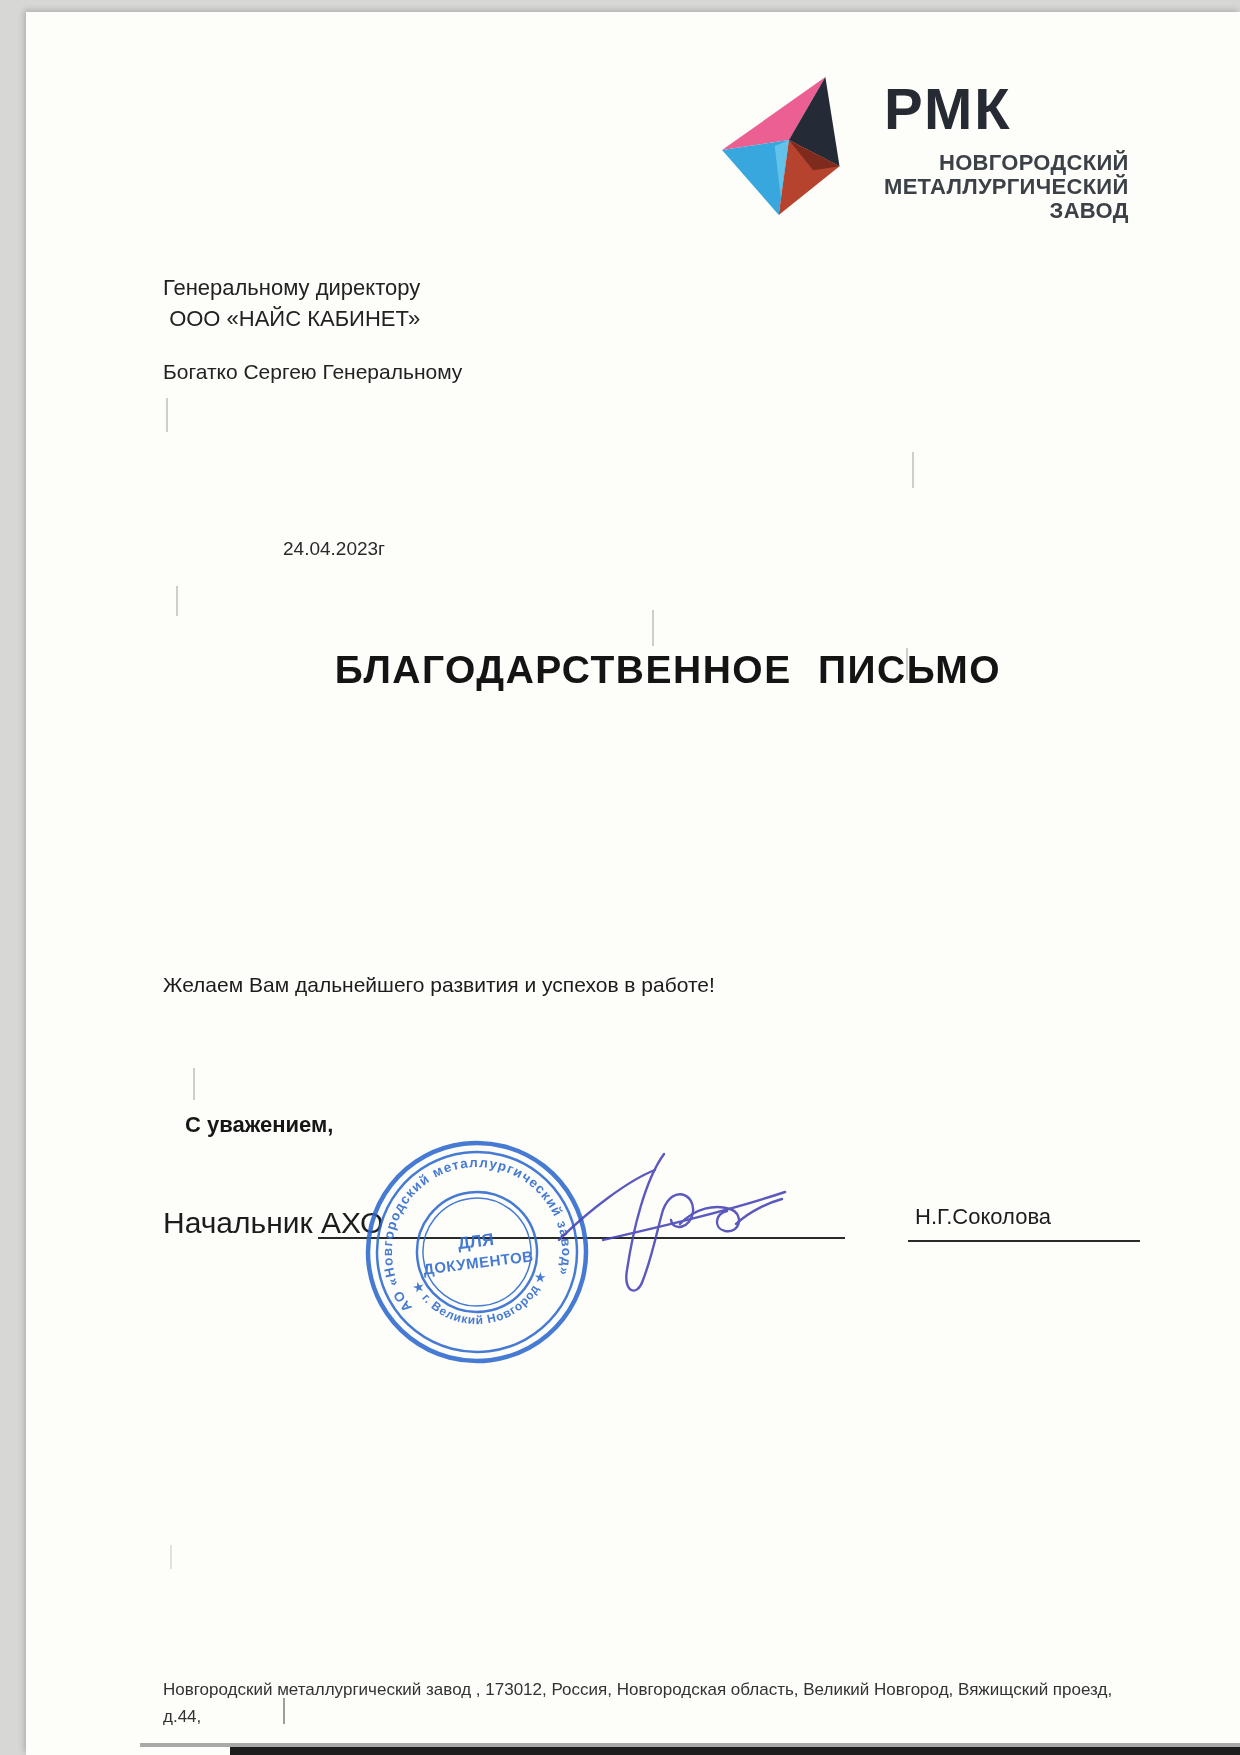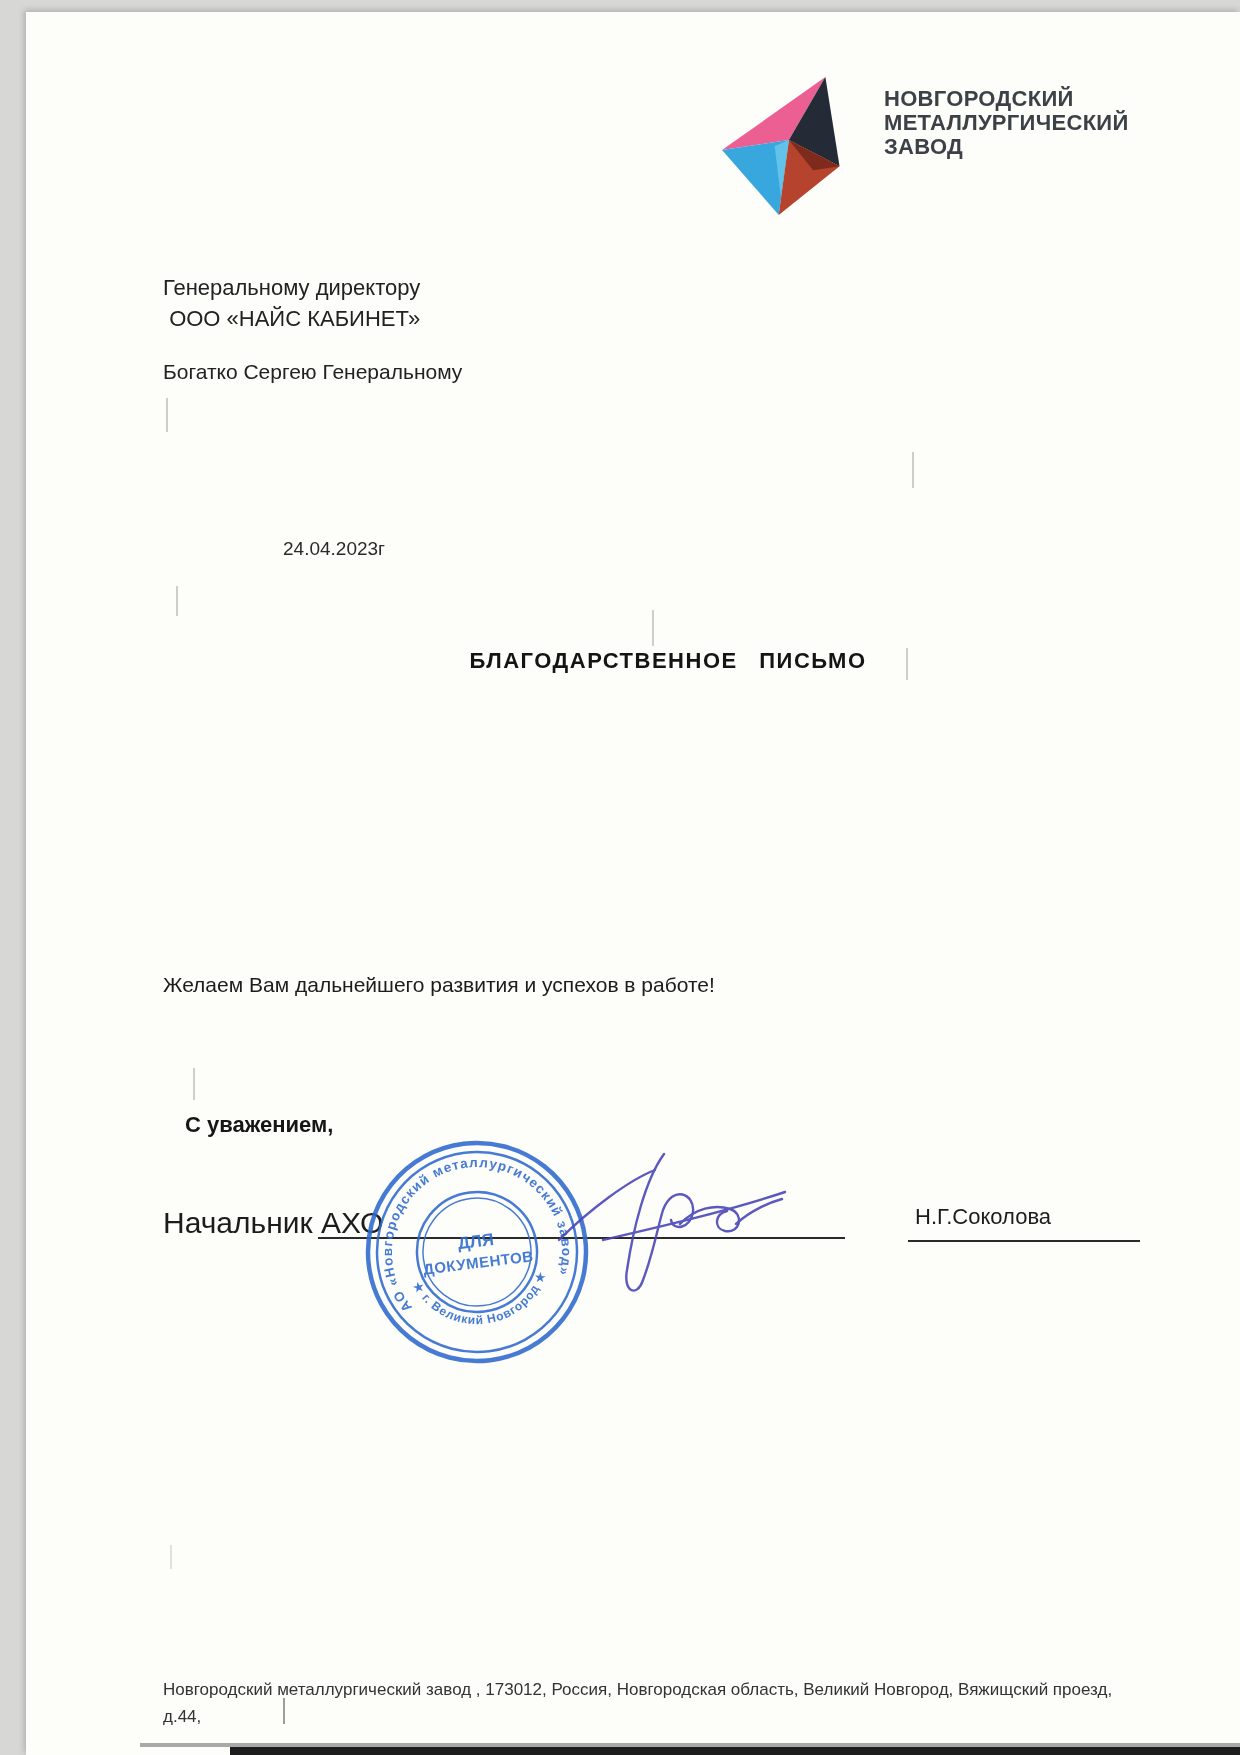--- a/index.html
+++ b/index.html
@@ -17,28 +17,28 @@
     background:#fdfdfa;
     box-shadow:-2px -2px 6px rgba(0,0,0,.18);
   }
   .abs{position:absolute;}
   
   .logo-mark{left:722px;top:75px;width:152px;height:142px;}
   .logo-text{left:884px;top:80px;line-height:1;}
   .logo-brand{
     font-size:58px;font-weight:700;letter-spacing:2px;color:#262b33;
   }
-  .logo-sub{margin-top:7px;font-size:22px;font-weight:700;line-height:24px;color:#3c4148;letter-spacing:.3px;}
+  .logo-sub{margin-top:13px;font-size:22px;font-weight:700;line-height:24px;color:#3c4148;letter-spacing:.3px;text-align:right;}
   
   .recipient{left:163px;top:272px;font-size:22px;line-height:31px;white-space:pre-wrap;color:#222;}
   .recipient2{left:163px;top:360px;font-size:21px;color:#222;}
   .date{left:283px;top:538px;font-size:19px;color:#2a2a2a;}
   .title{
     left:163px;top:648px;width:1010px;text-align:center;
-    font-size:22px;font-weight:700;letter-spacing:1.5px;word-spacing:14px;color:#141414;
+    font-size:39px;font-weight:700;letter-spacing:1.5px;word-spacing:14px;color:#141414;
   }
   .body-par{left:163px;width:880px;font-size:21px;line-height:53px;color:#1c1c1c;white-space:pre-wrap;}
   .p1{top:752px;text-align:justify;}
   .p2{top:905px;width:905px;}
   .p3{top:958px;}
   .salutation{left:177px;top:1112px;font-size:22px;font-weight:700;color:#161616;margin-left:8px;}
   .position{left:163px;top:1206px;font-size:30px;color:#1c1c1c;}
   .sig-line1{left:318px;top:1237px;width:527px;border-top:2px solid #2a2a2a;height:0;}
   .sig-name{left:915px;top:1204px;font-size:22px;color:#1c1c1c;}
   .sig-line2{left:908px;top:1240px;width:232px;border-top:2px solid #2a2a2a;height:0;}
@@ -60,20 +60,21 @@
 
   <svg class="abs logo-mark" viewBox="0 0 150 140">
     <polygon points="0,74 102,2 66,64" fill="#ec5f93"></polygon>
     <polygon points="102,2 66,64 116,90" fill="#242a36"></polygon>
     <polygon points="0,74 66,64 56,138" fill="#38a7de"></polygon>
     <polygon points="66,64 56,138 116,90" fill="#b5432d"></polygon>
     <polygon points="66,64 116,90 90,94" fill="#7e2a1c"></polygon>
     <polygon points="66,64 58,120 52,70" fill="#63c2ea"></polygon>
   </svg>
   <div class="abs logo-text">
+    <div class="logo-brand">РМК</div>
     <div class="logo-sub">
       <div>НОВГОРОДСКИЙ</div>
       <div>МЕТАЛЛУРГИЧЕСКИЙ</div>
       <div>ЗАВОД</div>
     </div>
   </div>
 
   <div class="abs recipient"><span>Генеральному директору</span>
 <span> ООО «НАЙС КАБИНЕТ»</span></div>
   <div class="abs recipient2">Богатко Сергею Генеральному</div>

